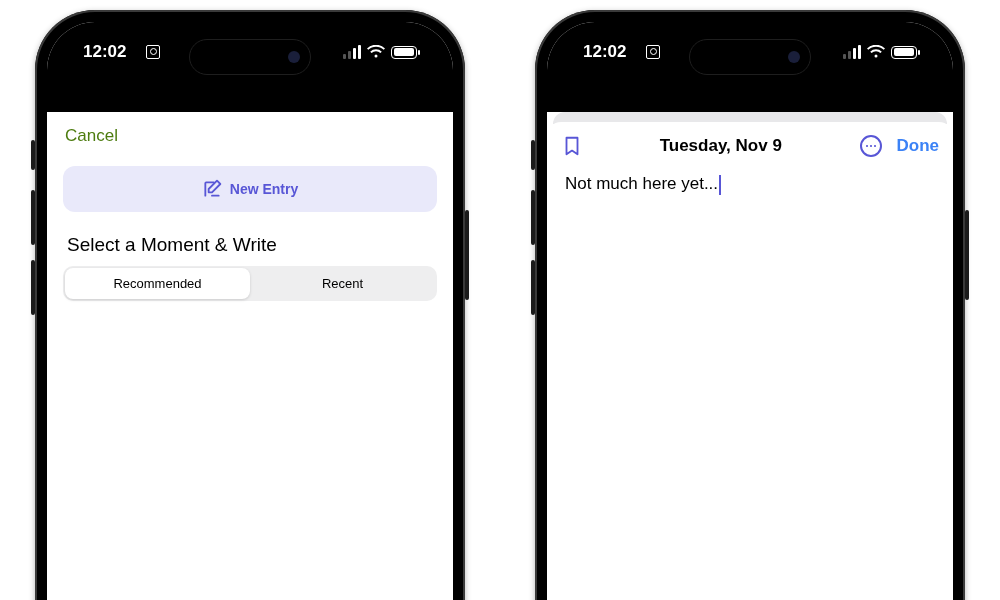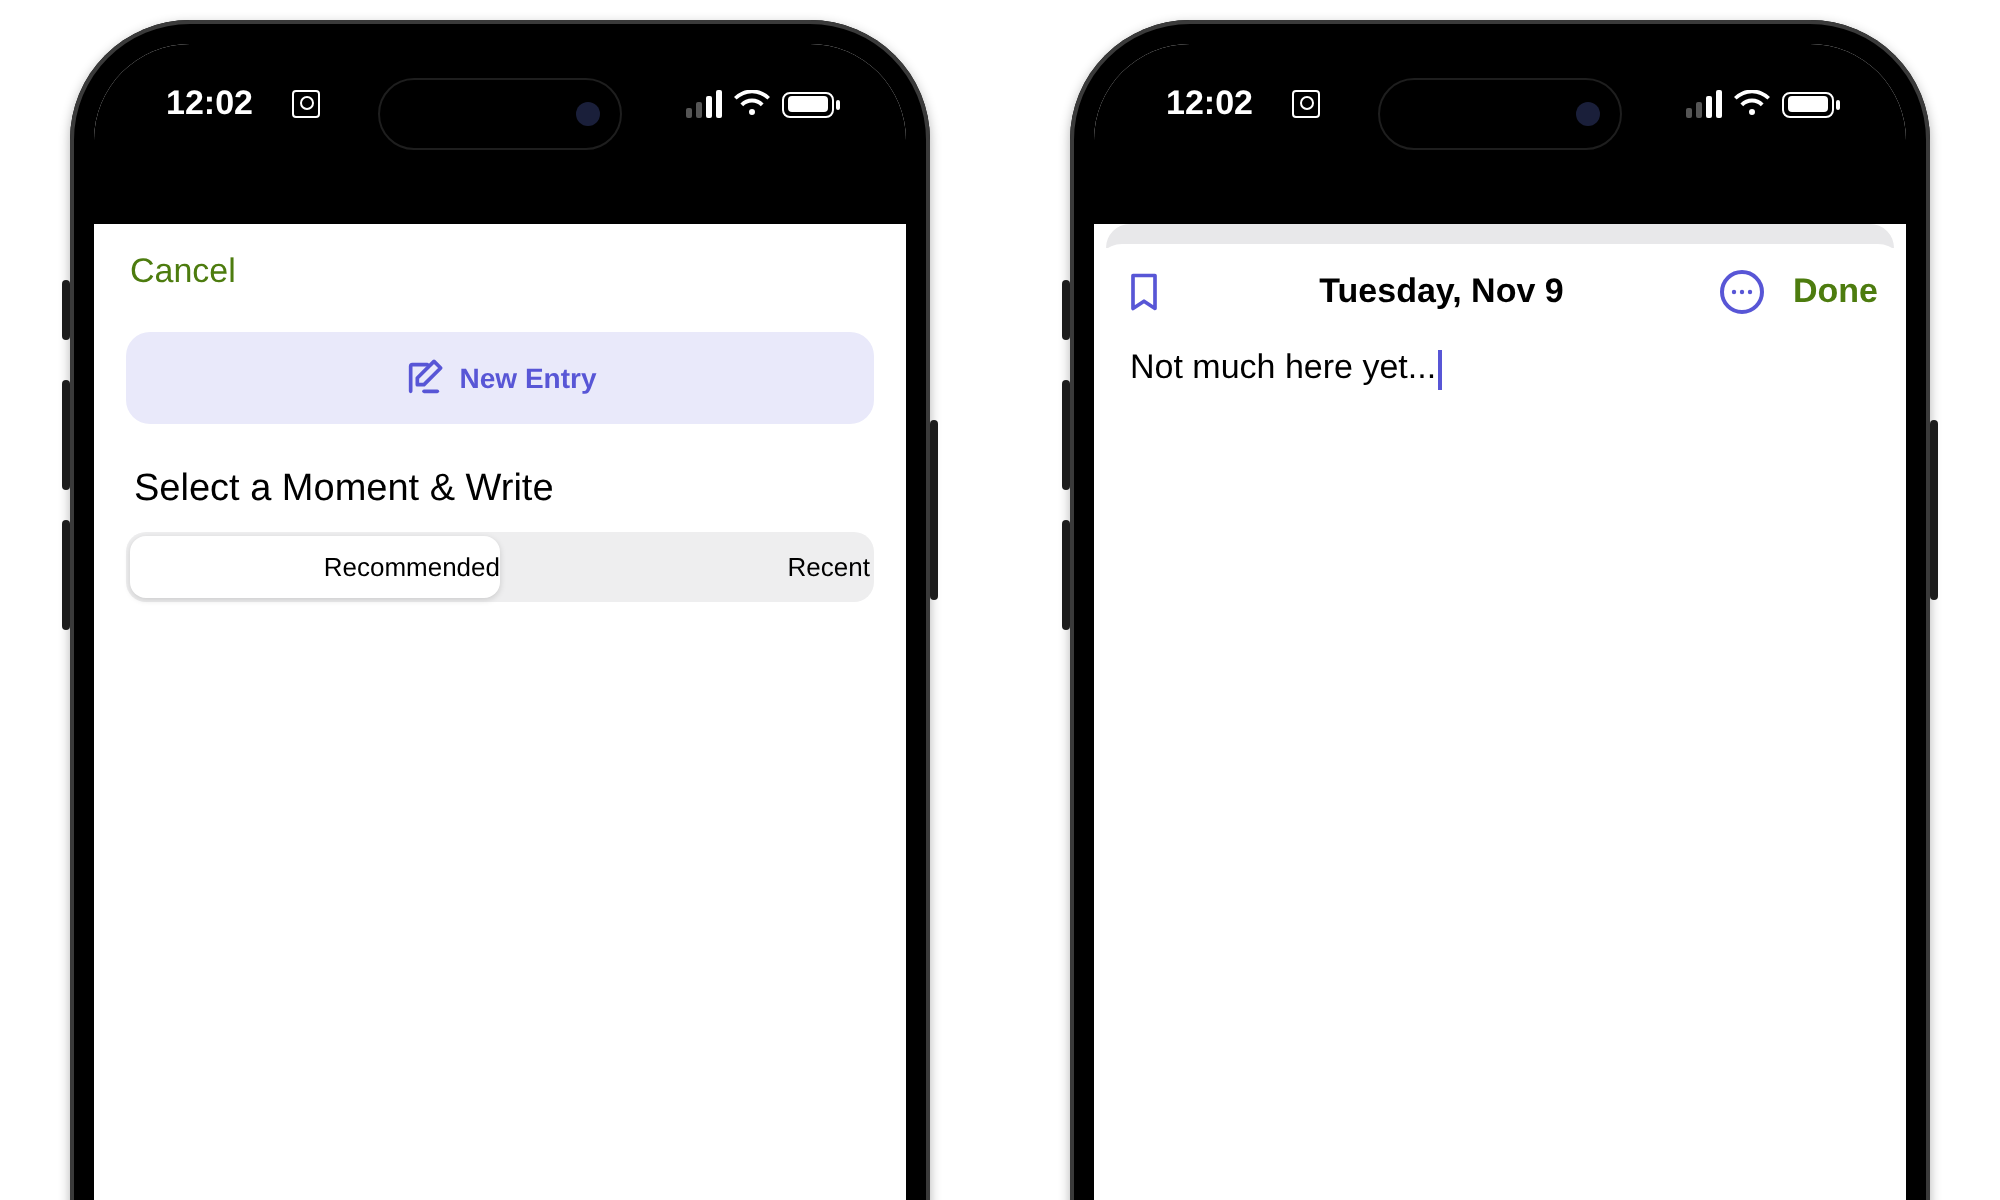--- a/index.html
+++ b/index.html
@@ -88,21 +88,21 @@
   }
 
   .segmented {
     margin: 0 16px;
     background:#eeeeef;
     border-radius:10px;
     display:flex;
     padding:2px;
   }
   .segmented > div {
-    flex:1; text-align:right;
+    flex:1; text-align:center;
     font-size:13px;
     padding:8px 0;
     border-radius:8px;
     cursor:pointer;
     color:#000;
   }
   .segmented .selected {
     background:#fff;
     box-shadow: 0 1px 3px rgba(0,0,0,.15);
     font-weight:500;
@@ -120,21 +120,21 @@
     background:#fff;
     border-radius: 14px 14px 0 0;
     margin-top:-2px;
     display:flex; flex-direction:column;
   }
   .entry-header {
     display:flex; align-items:center; justify-content:space-between;
     padding:12px 14px;
   }
   .entry-header .title { font-weight:700; font-size:17px; }
-  .entry-header .done  { color:#4d7c0f; font-weight:600; font-size:17px; cursor:pointer; }
+  .entry-header .done  { color:#3b82f6; font-weight:600; font-size:17px; cursor:pointer; }
   .entry-header .left-icons, .entry-header .right-icons { display:flex; align-items:center; gap:14px; }
   .iconbtn { cursor:pointer; color:#5856d6; display:flex; }
 
   .entry-body { flex:1; padding: 4px 18px; font-size:17px; color:#000; position:relative; }
   .caret { display:inline-block; width:2px; height:20px; background:#5856d6; vertical-align:middle; margin-left:1px; }
 
   svg { display:block; }
 
   
   .sig { display:flex; align-items:flex-end; gap:2px; }

